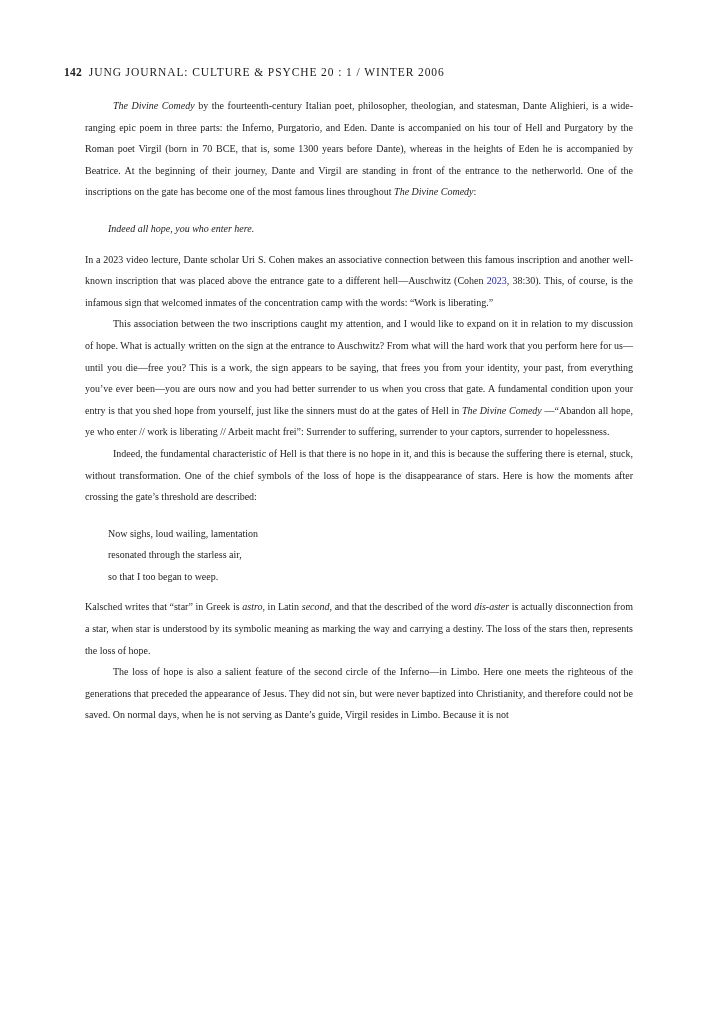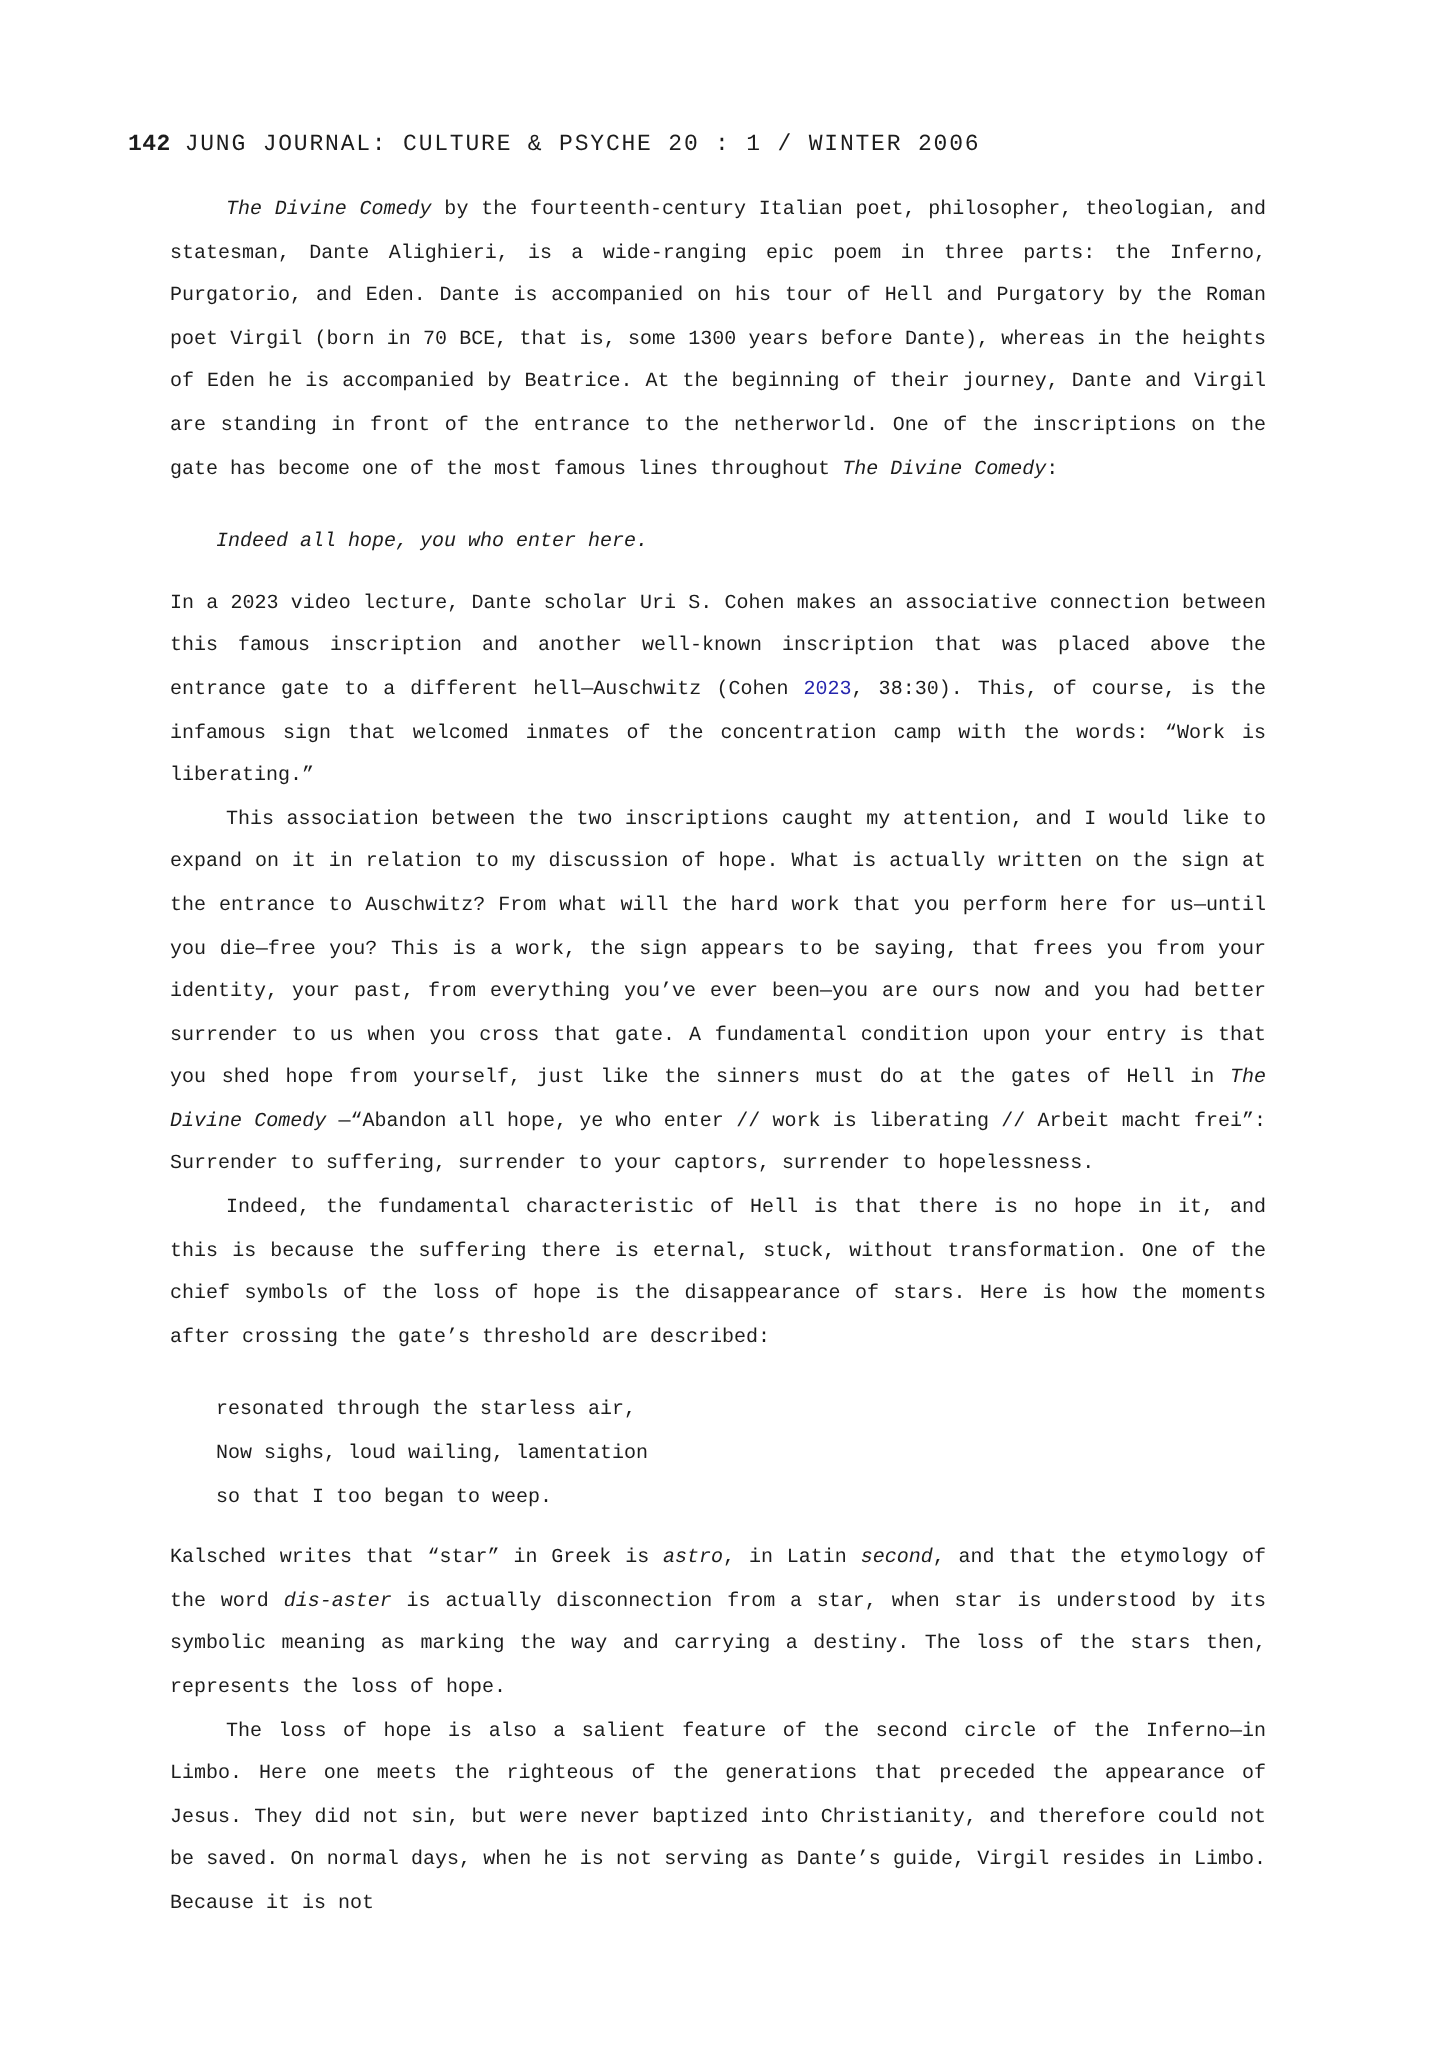--- a/index.html
+++ b/index.html
@@ -6,21 +6,21 @@
     margin: 0;
     padding: 0;
     background: #ffffff;
   }
   .page {
     position: relative;
     width: 717px;
     height: 1024px;
     background: var(--bg, #ffffff);
     color: var(--text, #1c1c1c);
-    font-family: Liberation Mono, monospace;
+    font-family: Liberation Serif, serif;
     overflow: hidden;
   }
   .running-head {
     position: absolute;
     left: 64px;
     top: 66px;
     font-size: 11.5px;
     letter-spacing: 0.9px;
     white-space: nowrap;
   }
@@ -78,23 +78,23 @@
       <p><em>Indeed all hope, you who enter here.</em></p>
     </div>
 
     <p class="para"><span>In a 2023 video lecture, Dante scholar Uri S. Cohen makes an associative connection between this famous inscription and another well-known inscription that was placed above the entrance gate to a different hell—Auschwitz (Cohen </span><a href="#" class="ref-link">2023</a><span>, 38:30). This, of course, is the infamous sign that welcomed inmates of the concentration camp with the words: “Work is liberating.”</span></p>
 
     <p class="para indent"><span>This association between the two inscriptions caught my attention, and I would like to expand on it in relation to my discussion of hope. What is actually written on the sign at the entrance to Auschwitz? From what will the hard work that you perform here for us—until you die—free you? This is a work, the sign appears to be saying, that frees you from your identity, your past, from everything you’ve ever been—you are ours now and you had better surrender to us when you cross that gate. A fundamental condition upon your entry is that you shed hope from yourself, just like the sinners must do at the gates of Hell in </span><em>The Divine Comedy</em><span> —“Abandon all hope, ye who enter // work is liberating // Arbeit macht frei”: Surrender to suffering, surrender to your captors, surrender to hopelessness.</span></p>
 
     <p class="para indent"><span>Indeed, the fundamental characteristic of Hell is that there is no hope in it, and this is because the suffering there is eternal, stuck, without transformation. One of the chief symbols of the loss of hope is the disappearance of stars. Here is how the moments after crossing the gate’s threshold are described:</span></p>
 
     <div class="quote">
+      <p><span>Now sighs, loud wailing, lamentation</span></p>
       <p><span>resonated through the starless air,</span></p>
-      <p><span>Now sighs, loud wailing, lamentation</span></p>
       <p><span>so that I too began to weep.</span></p>
     </div>
 
-    <p class="para"><span>Kalsched writes that “star” in Greek is </span><em>astro</em><span>, in Latin </span><em>second</em><span>, and that the etymology of the word </span><em>dis-aster</em><span> is actually disconnection from a star, when star is understood by its symbolic meaning as marking the way and carrying a destiny. The loss of the stars then, represents the loss of hope.</span></p>
+    <p class="para"><span>Kalsched writes that “star” in Greek is </span><em>astro</em><span>, in Latin </span><em>second</em><span>, and that the described of the word </span><em>dis-aster</em><span> is actually disconnection from a star, when star is understood by its symbolic meaning as marking the way and carrying a destiny. The loss of the stars then, represents the loss of hope.</span></p>
 
     <p class="para indent"><span>The loss of hope is also a salient feature of the second circle of the Inferno—in Limbo. Here one meets the righteous of the generations that preceded the appearance of Jesus. They did not sin, but were never baptized into Christianity, and therefore could not be saved. On normal days, when he is not serving as Dante’s guide, Virgil resides in Limbo. Because it is not</span></p>
 
   </main>
 </div>
 
 </body></html>

